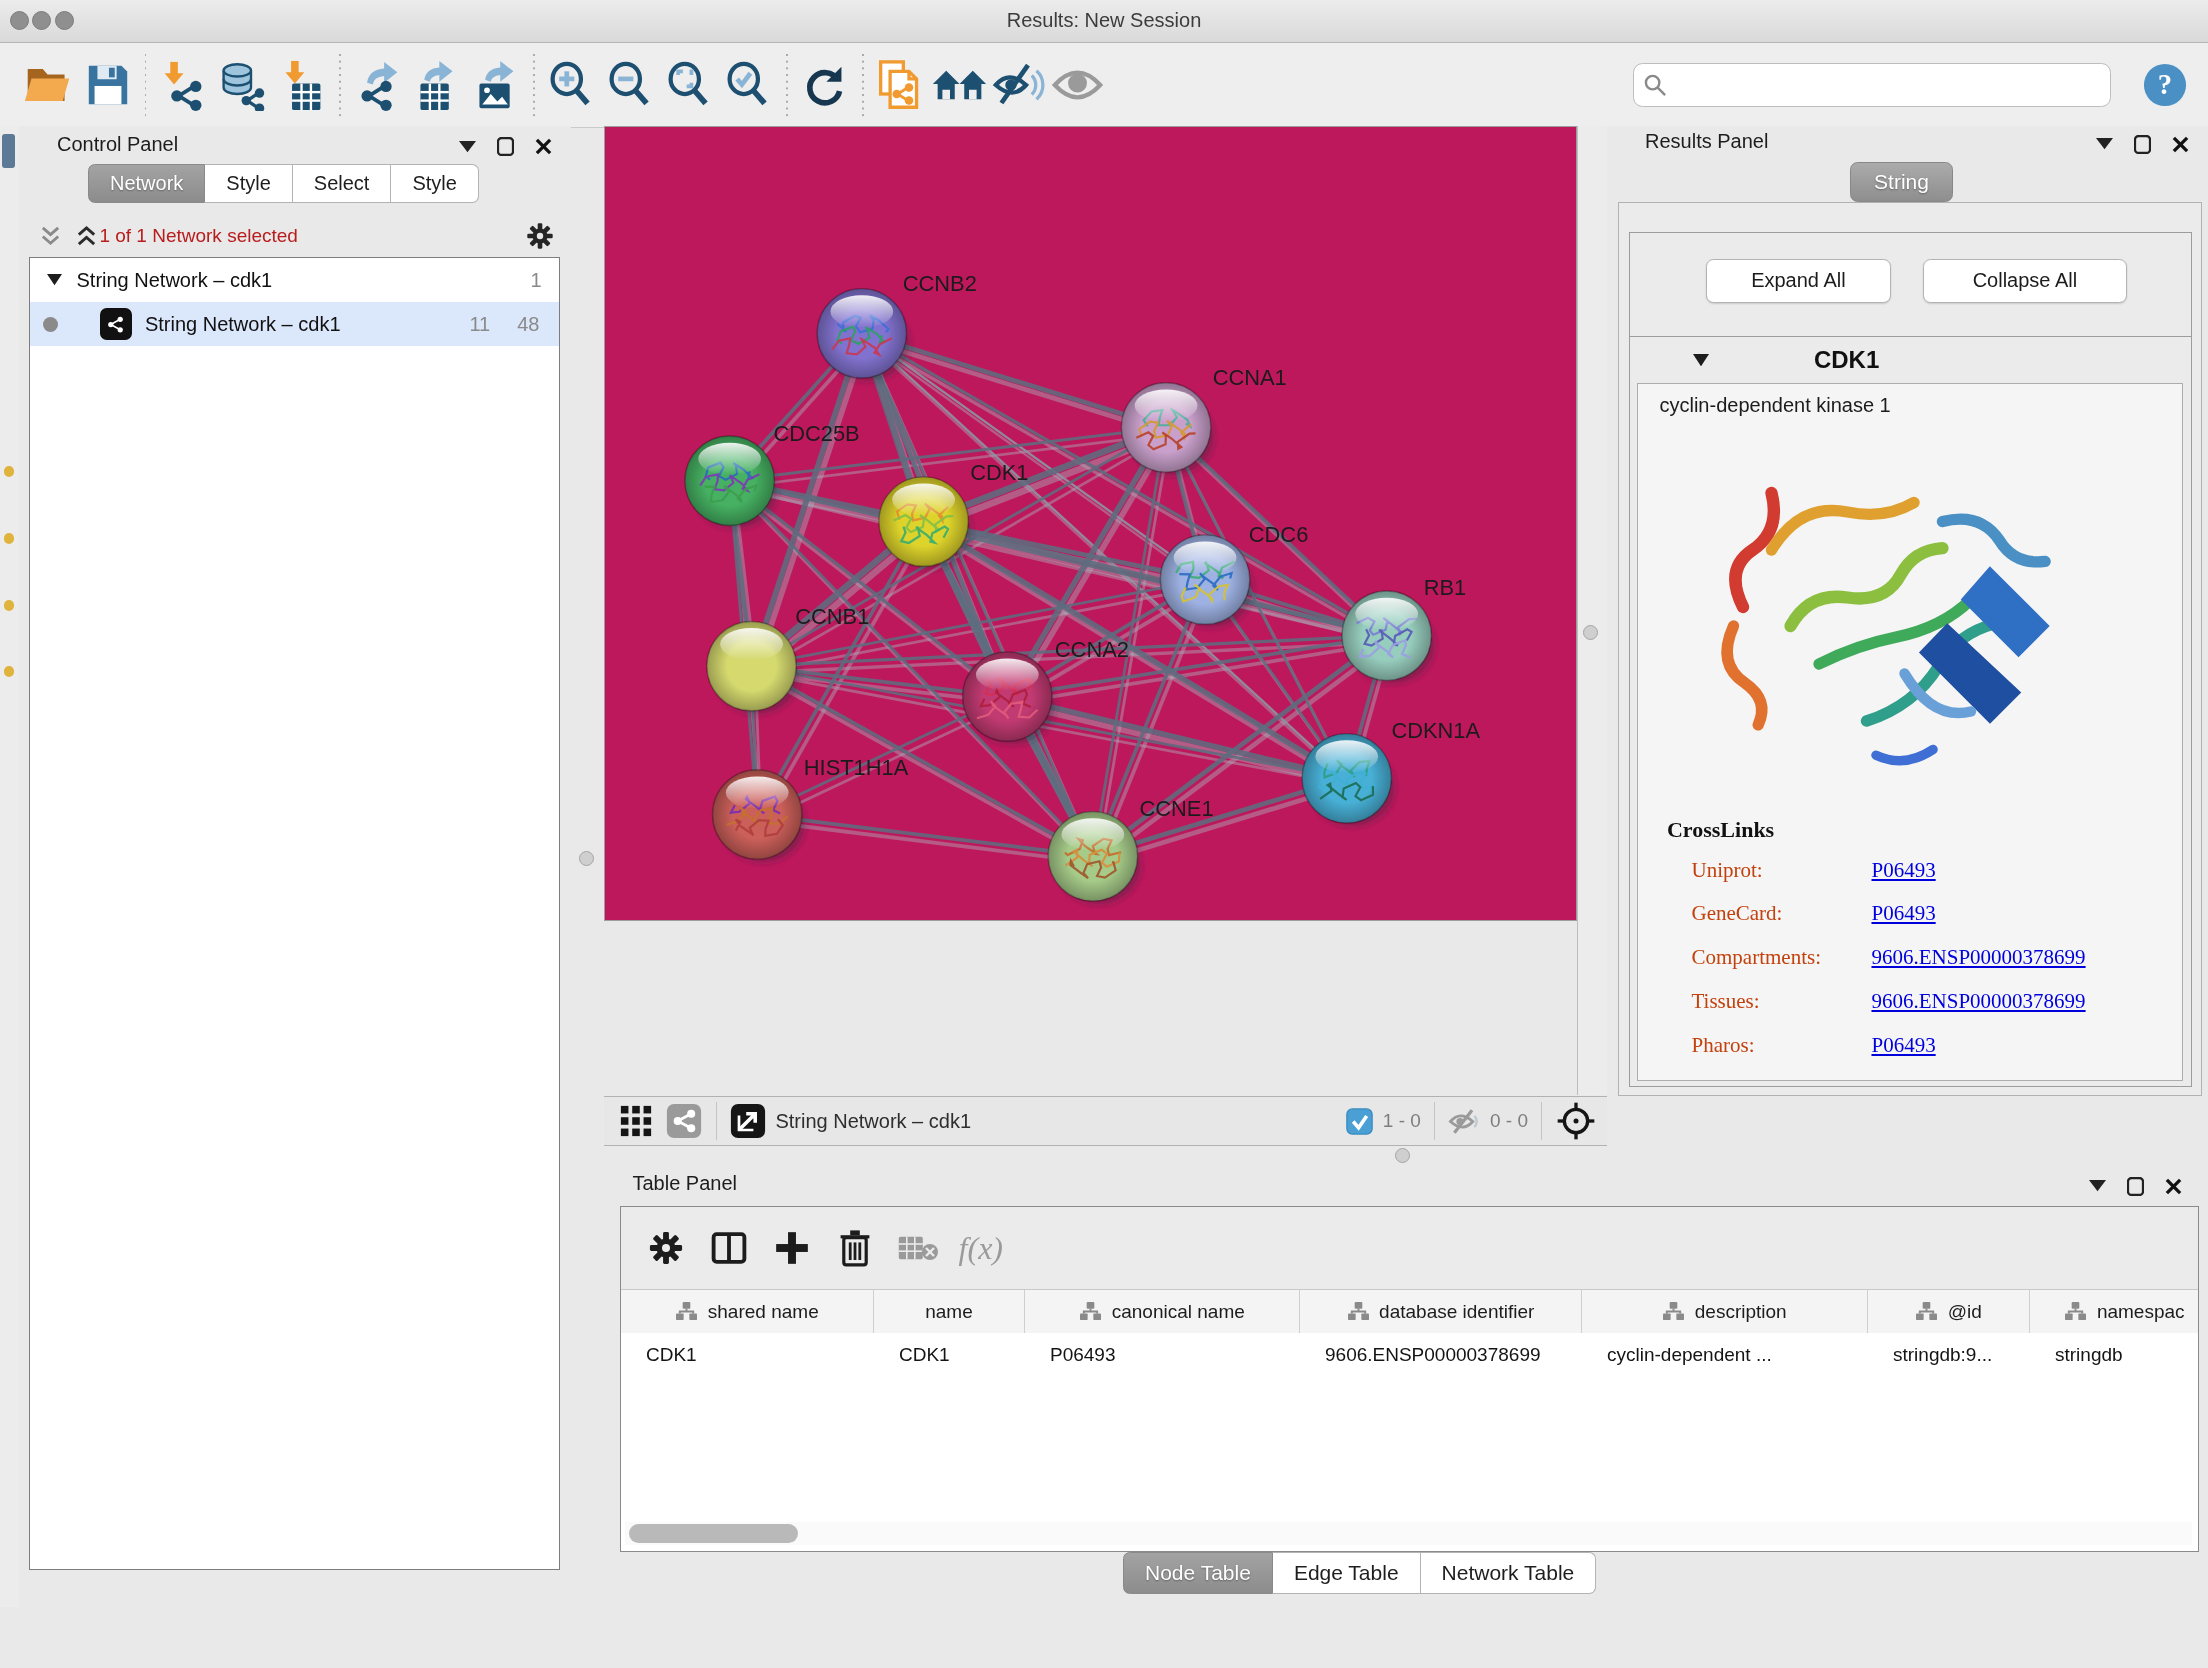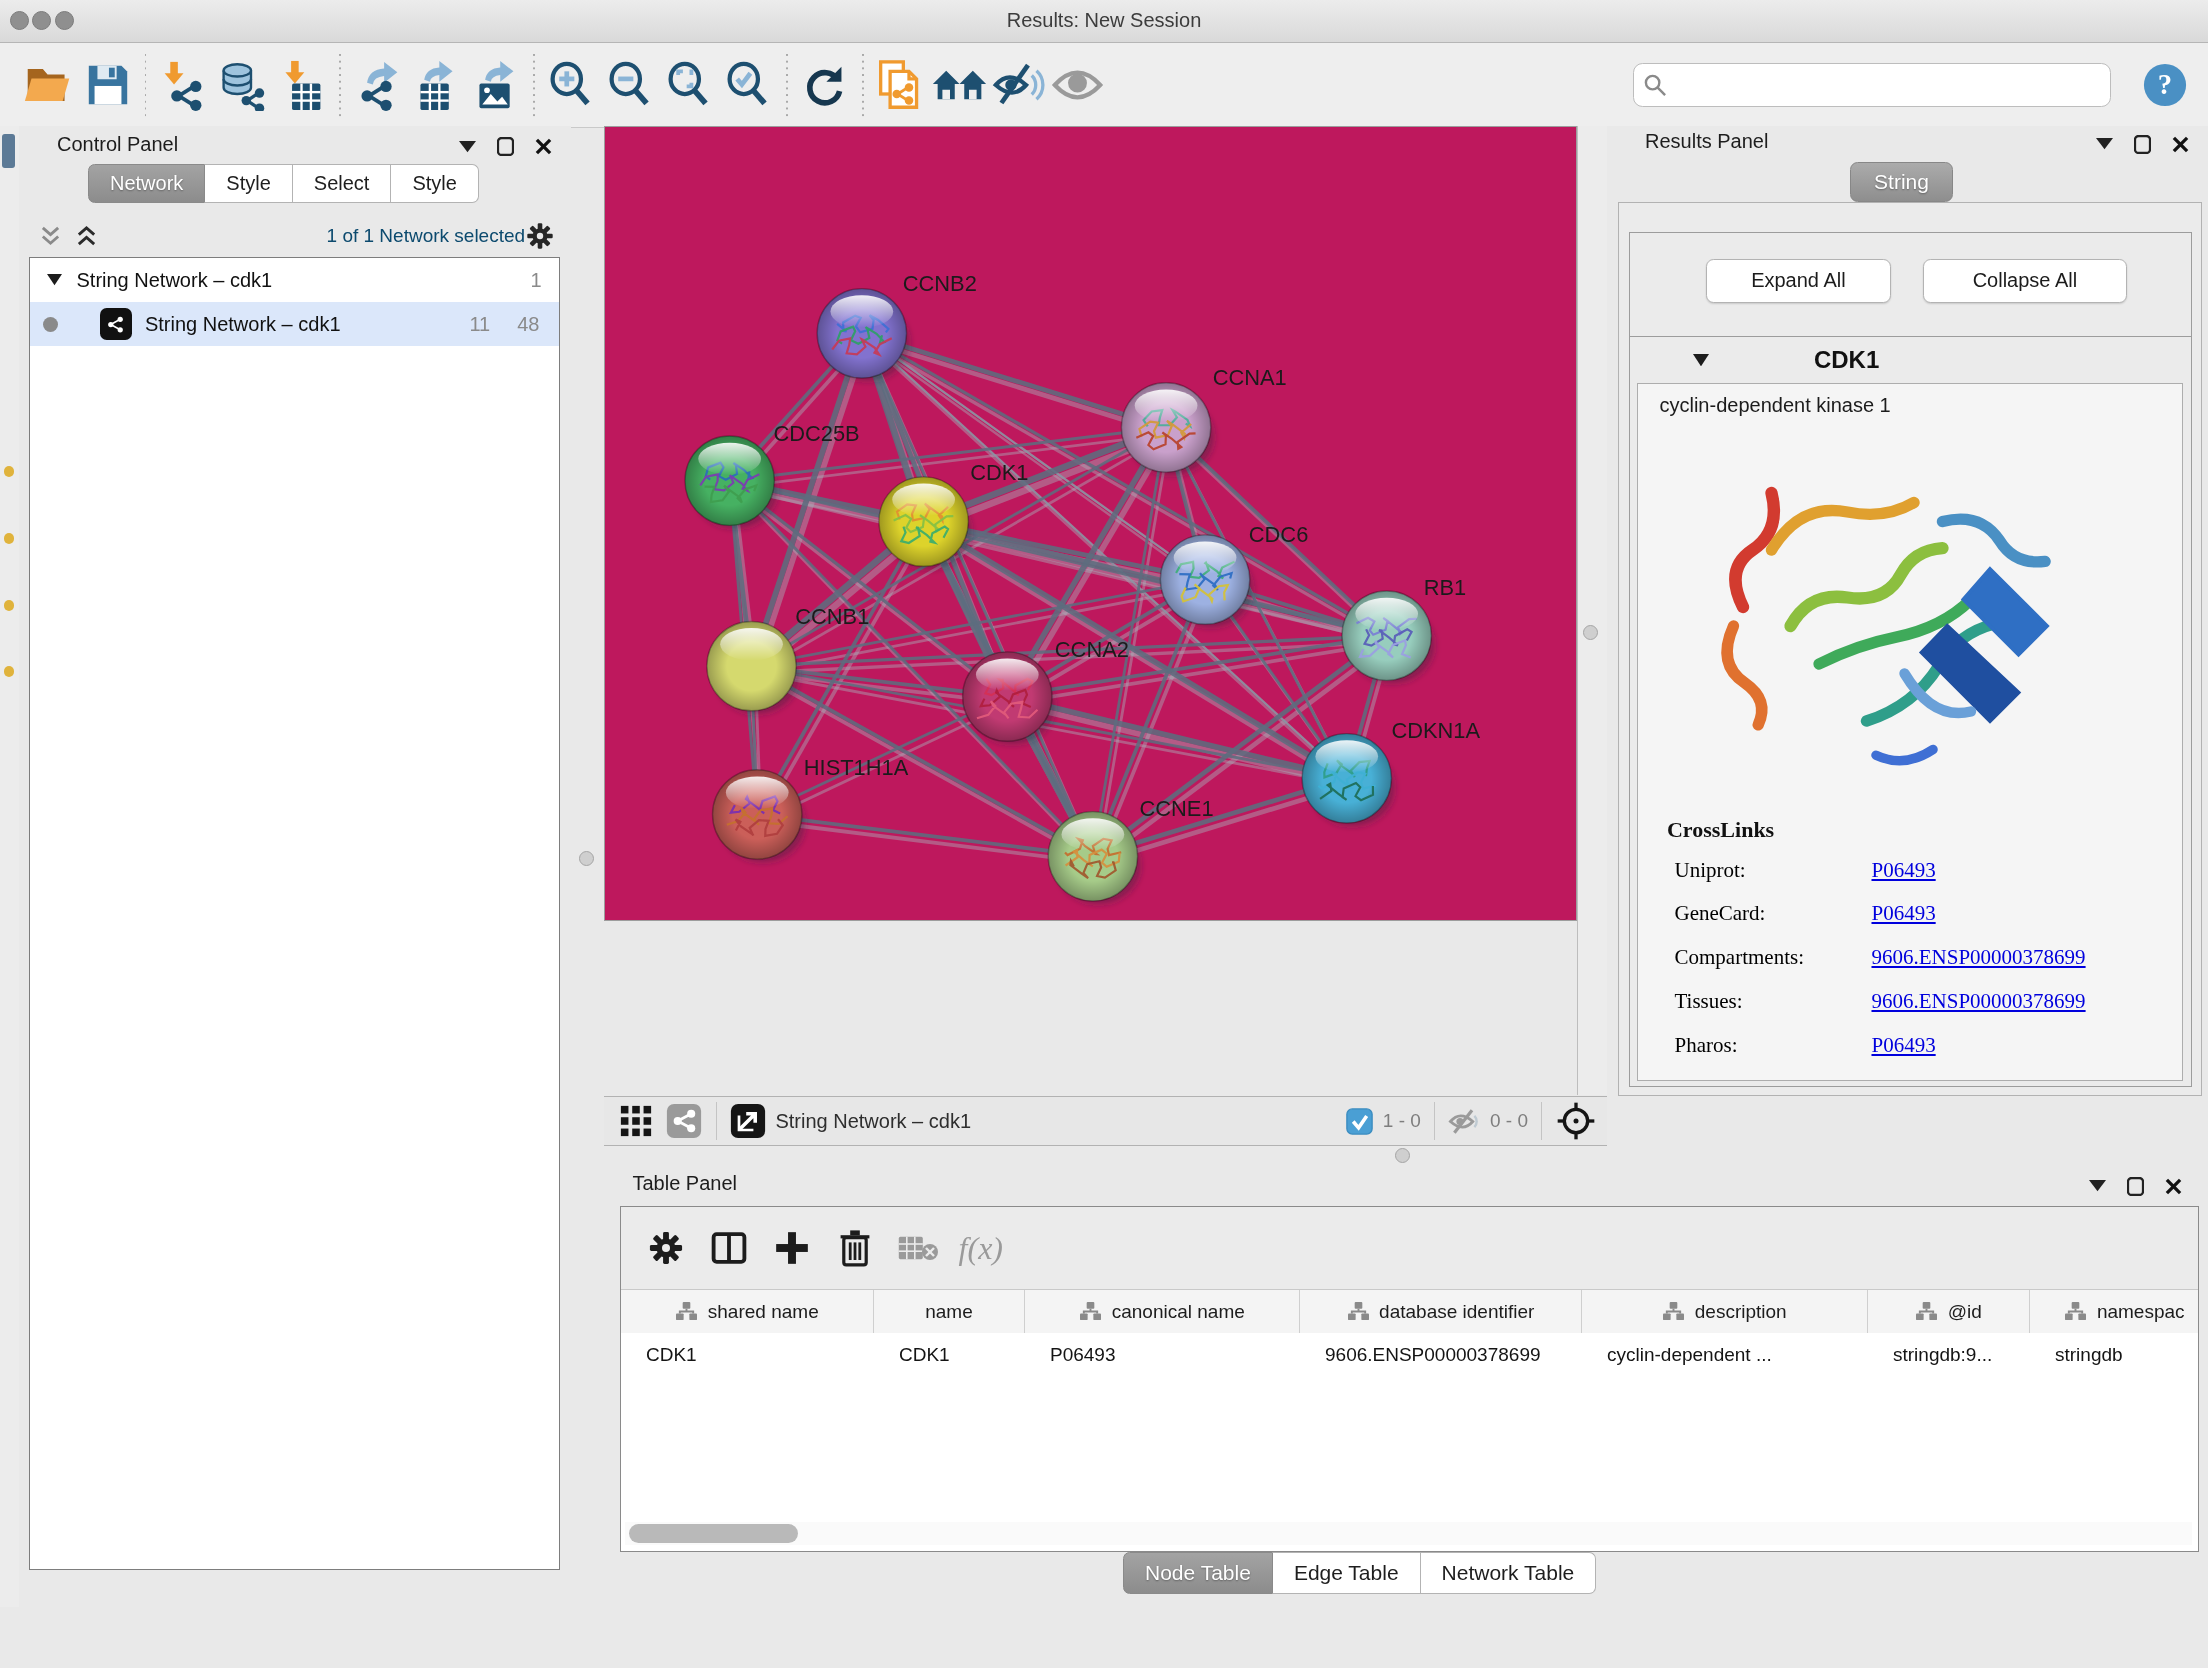--- a/index.html
+++ b/index.html
@@ -70,21 +70,21 @@
   .rp-btn{position:absolute;top:26px;height:44px;background:#fff;border:1px solid #b3b3b3;
       border-radius:7.6px;font-size:20px;color:#1c1c1c;display:flex;align-items:center;
       justify-content:center;box-sizing:border-box;box-shadow:0 1px 1.9px rgba(0,0,0,.15);}
   .rp-list{position:absolute;left:9.5px;top:133px;width:563px;height:751px;border:1px solid #9c9c9c;
       background:#ebebeb;box-sizing:border-box;}
   .rp-entry-head{height:46px;display:flex;align-items:center;}
   .rp-entry-body{position:absolute;left:7.6px;top:46px;width:546px;height:698px;background:#f5f5f5;
       border:1px solid #adadad;box-sizing:border-box;}
   .rp-desc{position:absolute;left:21px;top:9.5px;font-size:20px;color:#1c1c1c;}
   .xl-title{position:absolute;left:28.5px;font-family:"Liberation Serif",serif;font-weight:bold;font-size:22px;color:#111;}
-  .xl-row{position:absolute;left:36px;font-family:"Liberation Serif",serif;font-size:21px;color:#000000;}
+  .xl-row{position:absolute;left:53px;font-family:"Liberation Serif",serif;font-size:21px;color:#c2410c;}
   .xl-link{position:absolute;left:233px;font-family:"Liberation Serif",serif;font-size:21px;
       color:#0000dd;text-decoration:underline;}
   
   .tp{left:604px;top:1170px;width:1605px;height:438px;background:#e9e9e9;}
   .tp-box{position:absolute;left:16px;top:36px;width:1579px;height:346px;background:#ffffff;
       border:1.9px solid #8a8a8a;box-sizing:border-box;}
   .tp-toolbar{position:absolute;left:0;top:0;width:100%;height:82px;background:#ebebeb;
       display:flex;align-items:center;}
   .tp-tbtn{width:63px;height:57px;display:flex;align-items:center;justify-content:center;flex:0 0 auto;}
   .thead{position:absolute;left:0;top:82px;width:100%;height:45px;background:#f4f4f4;
@@ -345,21 +345,21 @@
             <path d="M5 3 l8 7 8 -7"></path>
             <path d="M5 12 l8 7 8 -7"></path>
           </g>
       </svg>
       <svg width="25" height="23" viewBox="0 0 26 24" style="margin-left:11.4px">
         <g fill="none" stroke="#2b2b2b" stroke-width="3">
             <path d="M5 10 l8 -7 8 7"></path>
             <path d="M5 20 l8 -7 8 7"></path>
           </g>
       </svg>
-      <div style="flex:1;text-align:right;font-size:19px;color:#0c4a6e">1 of 1 Network selected</div>
+      <div style="flex:1;text-align:left;font-size:19px;color:#b91c1c">1 of 1 Network selected</div>
       <svg width="30" height="30" viewBox="0 0 52 52" style="margin-right:7.6px">
         <g fill="#262626">
           <rect x="22" y="4" width="8" height="12" rx="2"></rect>
             <rect x="22" y="36" width="8" height="12" rx="2"></rect>
           <rect x="4" y="22" width="12" height="8" rx="2"></rect>
             <rect x="36" y="22" width="12" height="8" rx="2"></rect>
           <rect x="22" y="4" width="8" height="12" rx="2" transform="rotate(45 26 26)"></rect>
           <rect x="22" y="36" width="8" height="12" rx="2" transform="rotate(45 26 26)"></rect>
           <rect x="4" y="22" width="12" height="8" rx="2" transform="rotate(45 26 26)"></rect>
           <rect x="36" y="22" width="12" height="8" rx="2" transform="rotate(45 26 26)"></rect>

